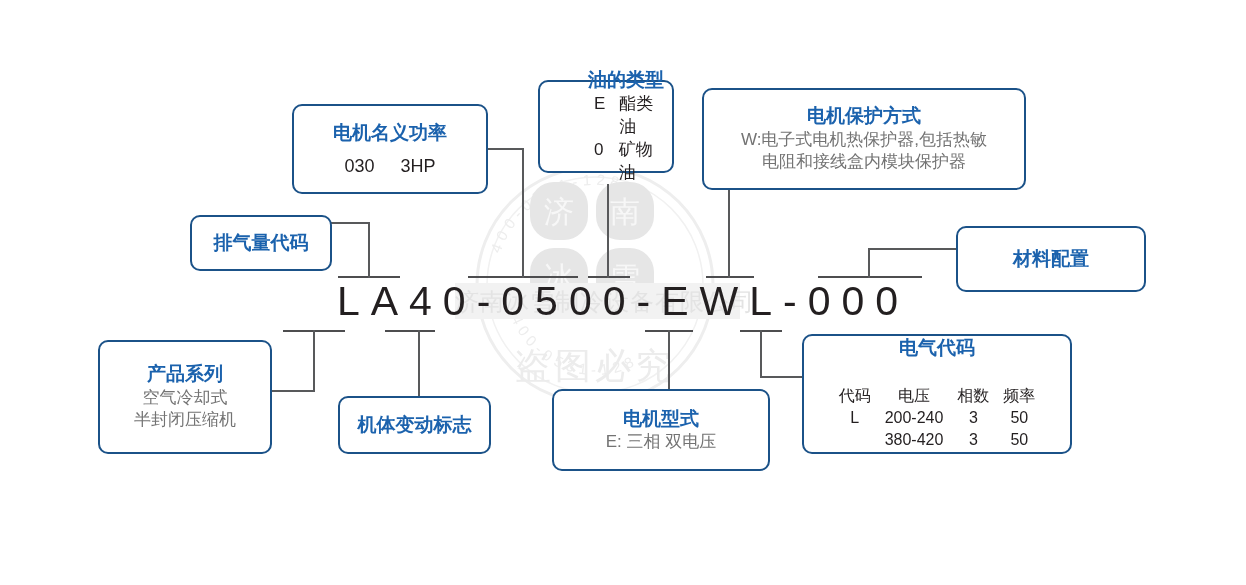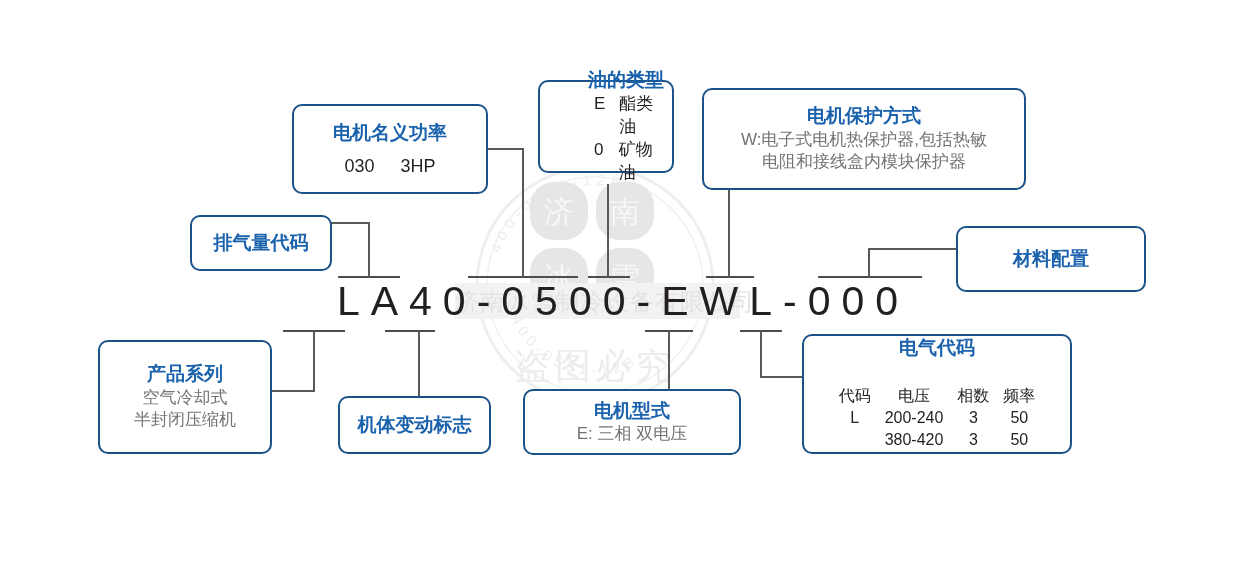--- a/index.html
+++ b/index.html
@@ -250,21 +250,21 @@
   </div>
 
   <div class="box" style="left:956px; top:226px; width:190px; height:66px;">
     <div class="title">材料配置</div>
   </div>
 
   <div class="box" style="left:338px; top:396px; width:153px; height:58px;">
     <div class="title">机体变动标志</div>
   </div>
 
-  <div class="box" style="left:523px; top:389px; width:218px; height:66px;">
+  <div class="box" style="left:552px; top:389px; width:218px; height:82px;">
     <div class="title">电机型式</div>
     <div class="line">E: 三相 双电压</div>
   </div>
 
   <div class="box" style="left:802px; top:334px; width:270px; height:120px;gap:22px;">
     <div class="title">电气代码</div>
     <table class="etable">
       <tbody>
           <tr>
         <td class="hd lbl">代码</td>

